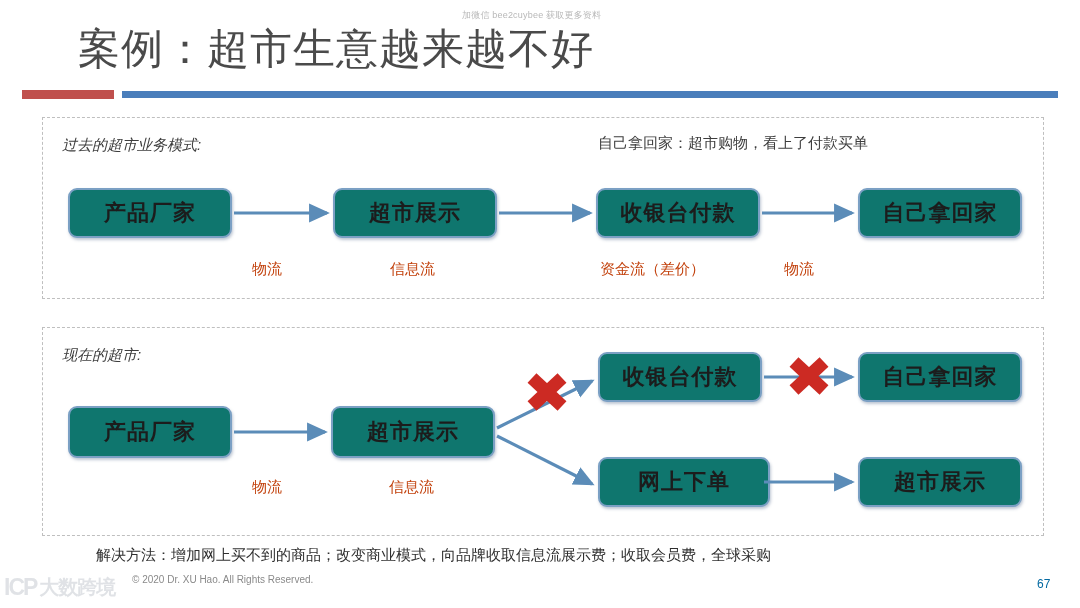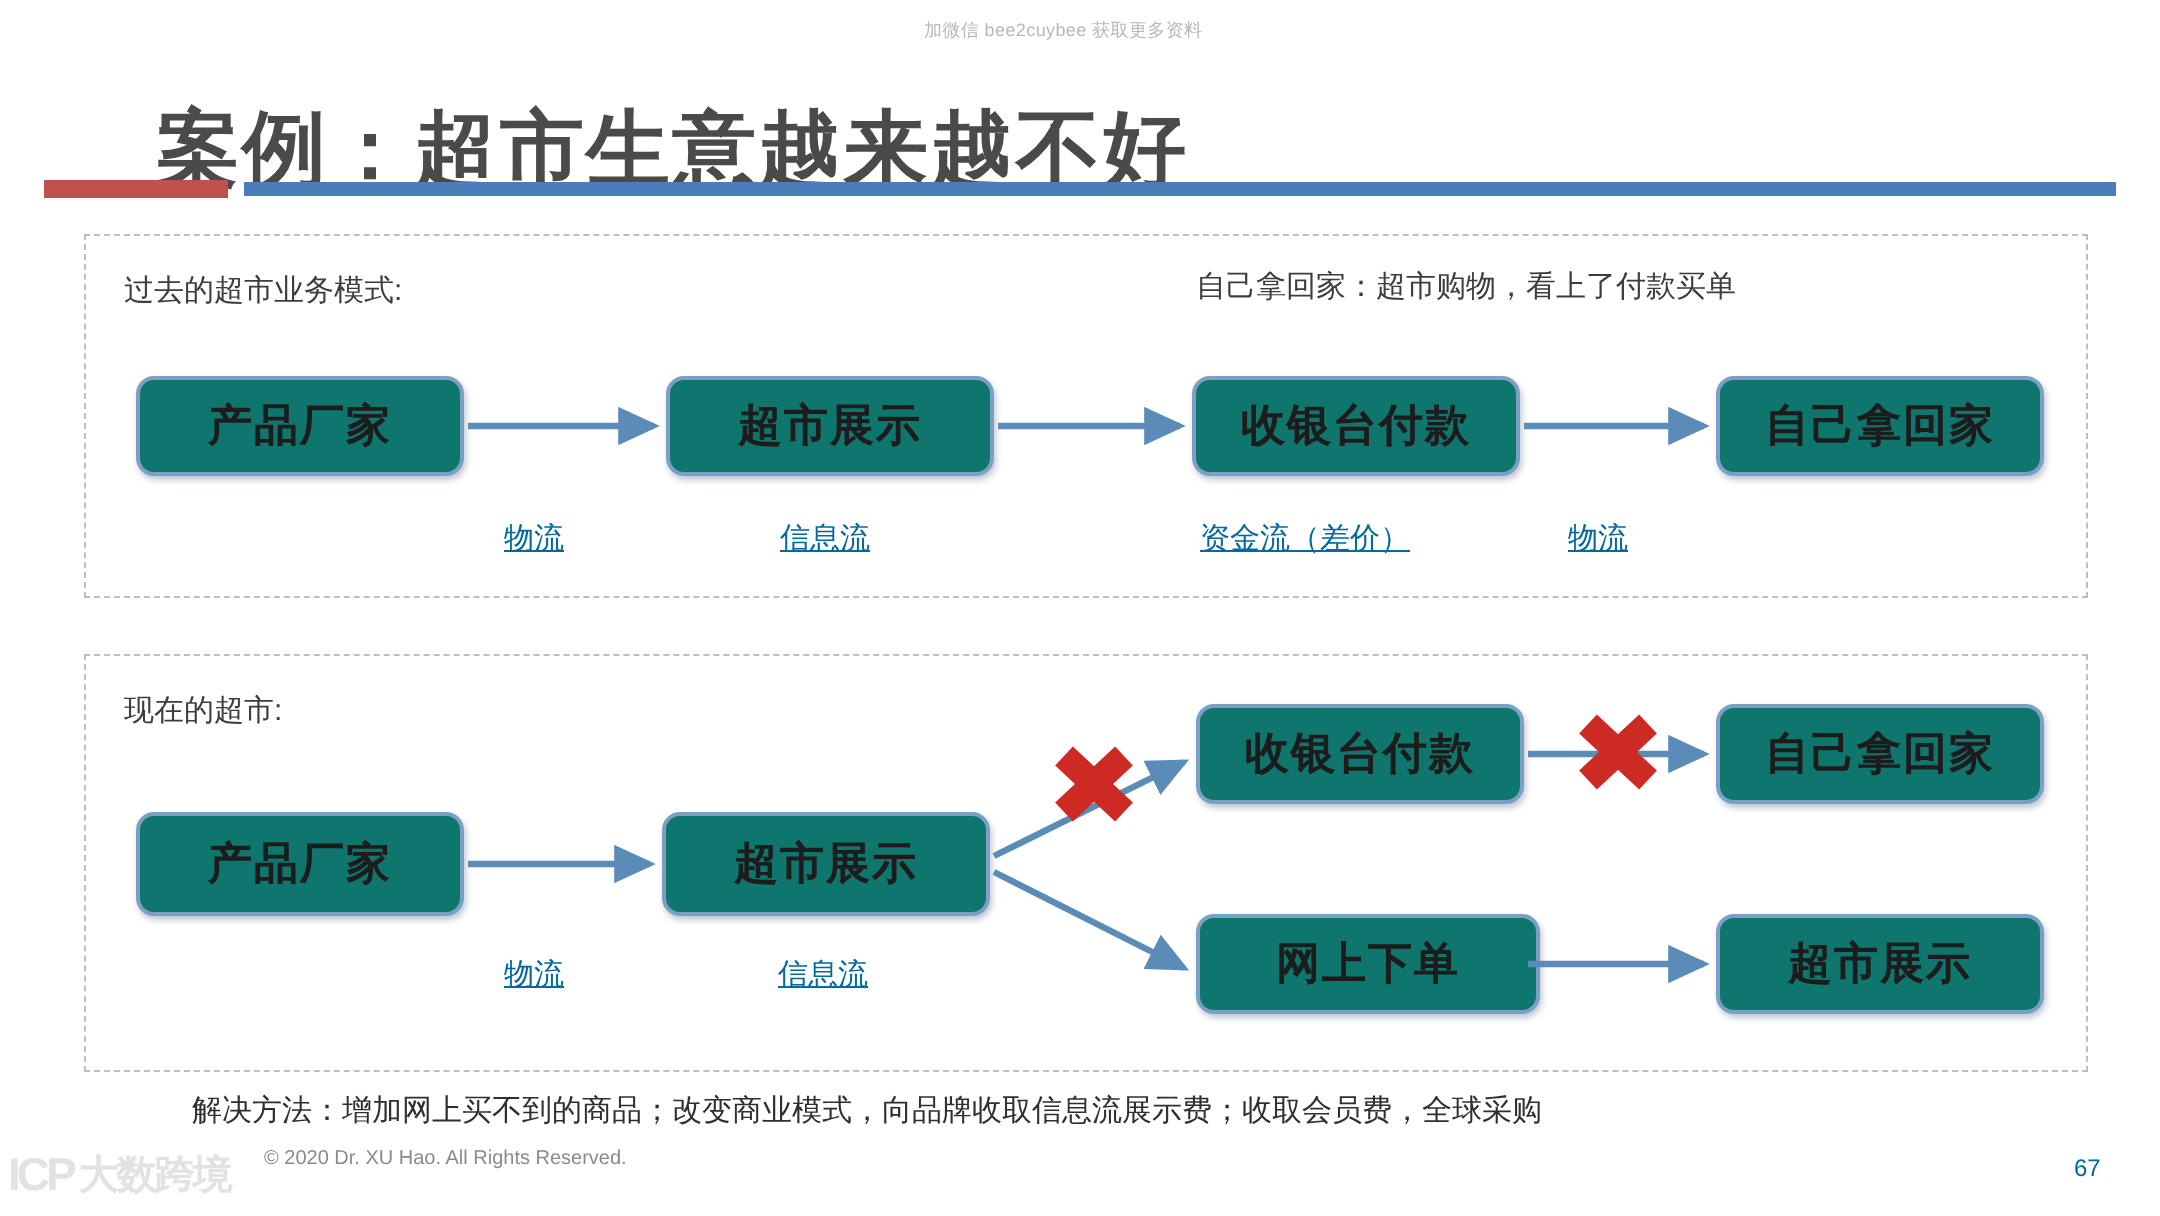--- a/index.html
+++ b/index.html
@@ -17,24 +17,23 @@
   }
 
   
   #slide-title {
     position: absolute;
     left: 78px;
     top: 27px;
     font-size: 42px;
     line-height: 1.05;
     color: #4a4a4a;
-    font-weight: 700;
+    font-weight: 400;
     letter-spacing: 1px;
     white-space: nowrap;
-    margin-top: 26px;
   }
 
   #watermark-top {
     position: absolute;
     left: 462px;
     top: 9px;
     font-size: 9px;
     color: #b8b8b8;
     white-space: nowrap;
     letter-spacing: 0.2px;
@@ -65,20 +64,21 @@
     background: transparent;
   }
   #panel-past  { left: 42px; top: 117px; width: 1000px; height: 180px; }
   #panel-now   { left: 42px; top: 327px; width: 1000px; height: 207px; }
 
   .panel-caption {
     position: absolute;
     font-size: 15px;
     color: #3d3d3d;
     white-space: nowrap;
+    font-style: italic;
   }
   #caption-past { left: 62px;  top: 136px; }
   #caption-now  { left: 62px;  top: 346px; }
   #premise-note {
     position: absolute;
     left: 598px;
     top: 134px;
     font-size: 15px;
     color: #3d3d3d;
     white-space: nowrap;
@@ -113,23 +113,22 @@
   #box-r2-1 { left: 331px; top: 406px; width: 164px; height: 52px; }
   #box-r2-2 { left: 598px; top: 352px; width: 164px; height: 50px; }
   #box-r2-3 { left: 858px; top: 352px; width: 164px; height: 50px; }
   #box-r2-4 { left: 598px; top: 457px; width: 172px; height: 50px; }
   #box-r2-5 { left: 858px; top: 457px; width: 164px; height: 50px; }
 
   
   .flow-label {
     position: absolute;
     font-size: 15px;
-    color: #0369a1;
-    white-space: nowrap;
-    text-decoration: underline;
+    color: #c2410c;
+    white-space: nowrap;
   }
   #flab-r1-0 { left: 252px; top: 260px; }
   #flab-r1-1 { left: 390px; top: 260px; }
   #flab-r1-2 { left: 600px; top: 260px; }
   #flab-r1-3 { left: 784px; top: 260px; }
   #flab-r2-0 { left: 252px; top: 478px; }
   #flab-r2-1 { left: 389px; top: 478px; }
 
   
   #arrow-layer {

